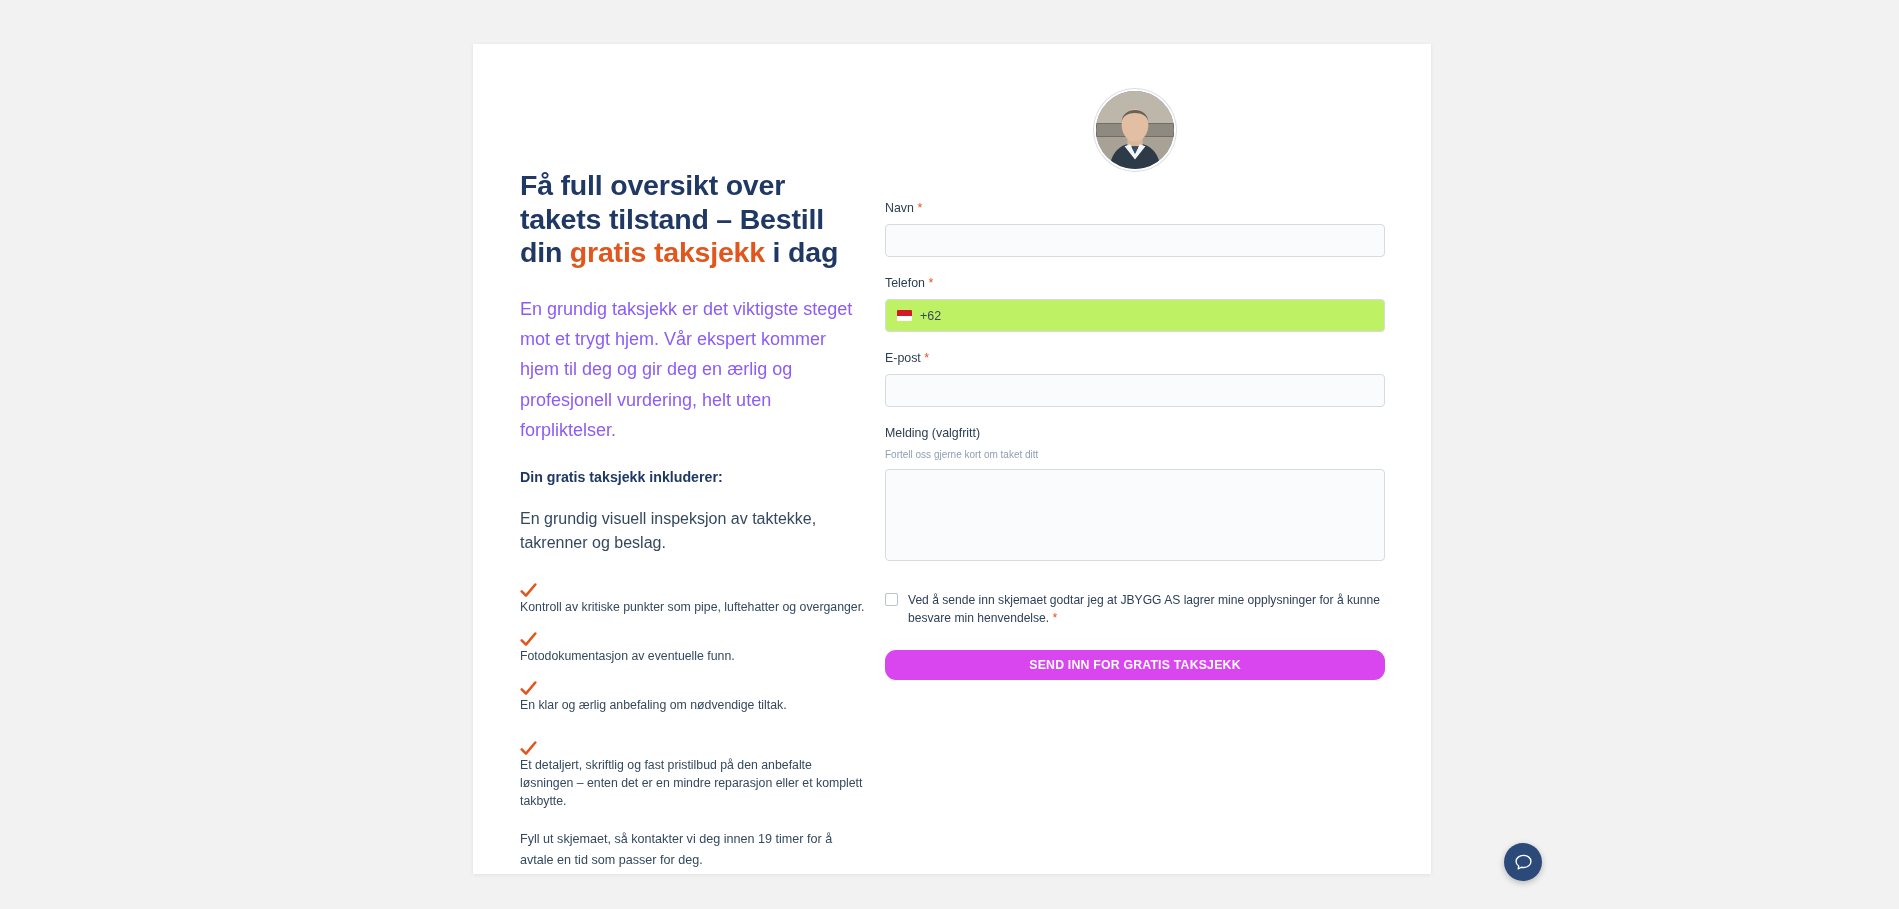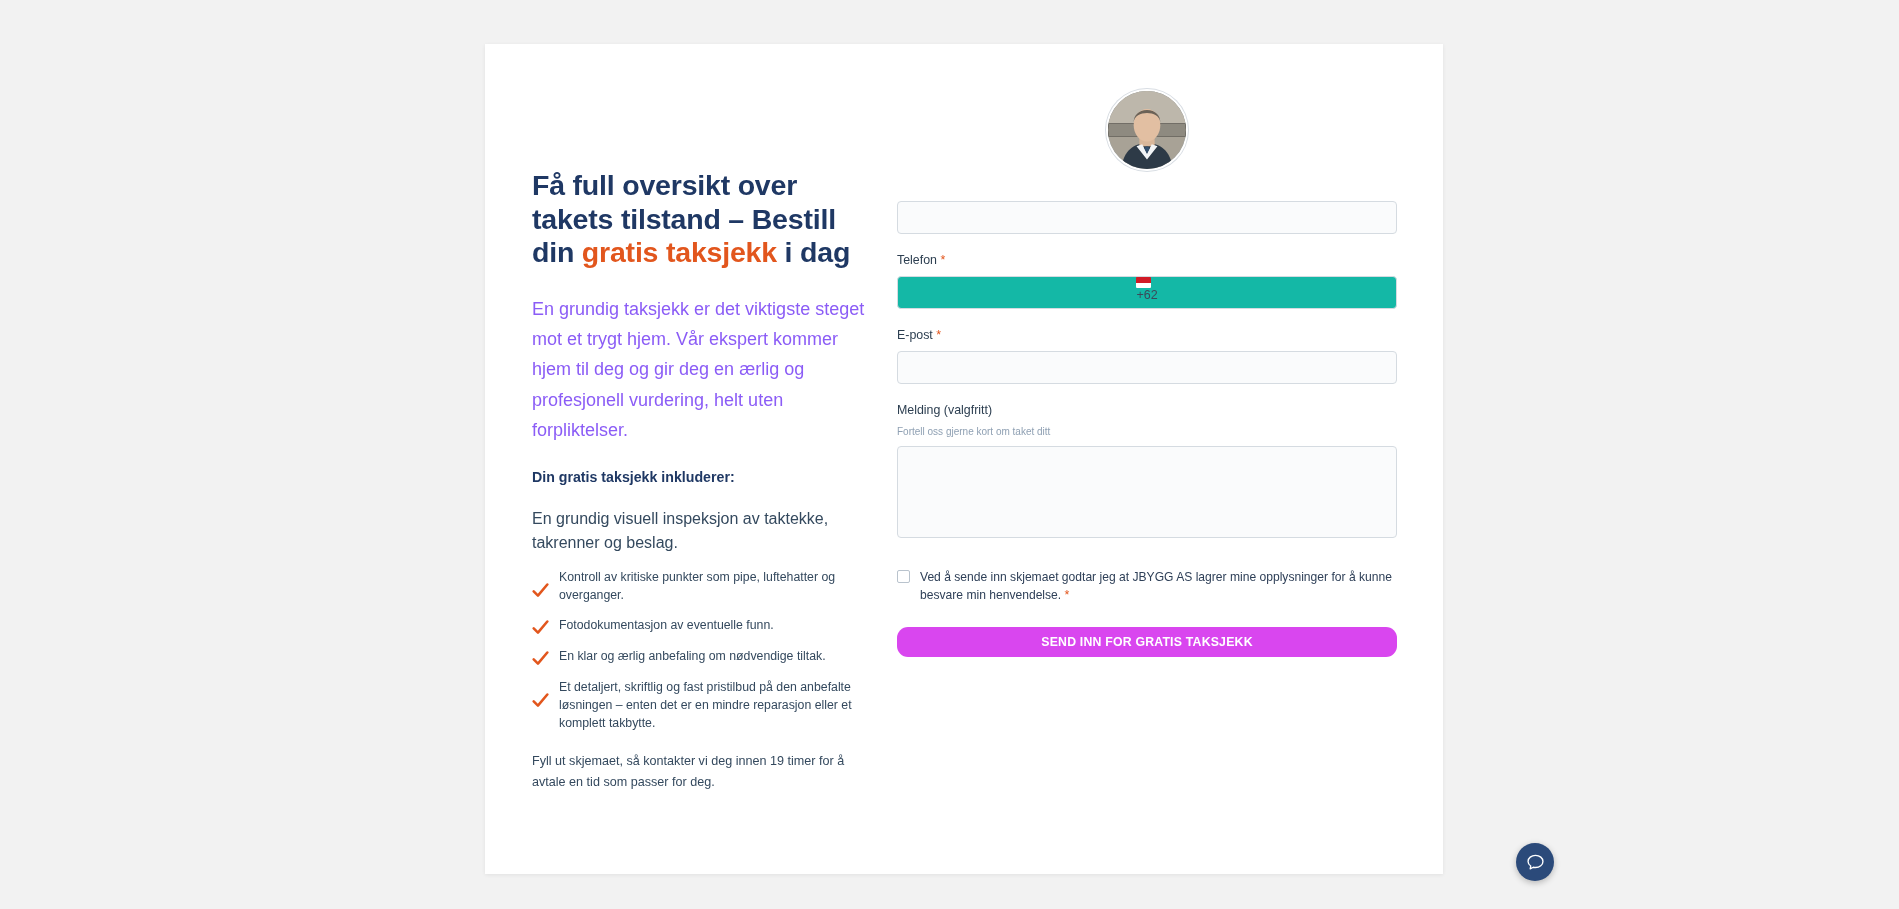--- a/index.html
+++ b/index.html
@@ -10,21 +10,20 @@
     height: 909px;
     background: #f2f2f2;
     font-family: "Liberation Sans", sans-serif;
     overflow: hidden;
   }
   .page {
     position: relative;
     width: 1571px;
     height: 909px;
     background: #f2f2f2;
-    margin-left: 12px;
   }
   .card {
     position: absolute;
     left: 473px;
     top: 44px;
     width: 958px;
     height: 830px;
     background: #ffffff;
     box-shadow: 0 1px 4px rgba(0,0,0,0.07);
   }
@@ -64,20 +63,21 @@
   }
   .check-list {
     list-style: none;
     margin: 0 0 16px 0;
     padding: 0;
   }
   .check-item {
     display: flex;
     align-items: flex-start;
     margin-bottom: 12px;
+    flex-direction: column;
   }
   .check-icon {
     flex: 0 0 auto;
     width: 17px;
     height: 17px;
     margin-right: 10px;
     margin-top: 2px;
     display: block;
   }
   .check-item.multiline .check-icon { margin-top: 13px; }
@@ -134,25 +134,24 @@
     padding: 0 11px;
     outline: none;
     font-family: "Liberation Sans", sans-serif;
   }
   .phone-input-wrap {
     position: relative;
     width: 100%;
     height: 33px;
     border: 1px solid #d5dbe1;
     border-radius: 4px;
-    background: #14b8a6;
+    background: #bef264;
     display: flex;
     align-items: center;
-    padding: 0 24px;
-    flex-direction: column;
+    padding: 0 11px;
   }
   .flag {
     width: 15px;
     height: 11px;
     margin-right: 8px;
     display: inline-block;
     position: relative;
     border-radius: 1px;
     overflow: hidden;
     flex: 0 0 auto;
@@ -298,20 +297,21 @@
             <path d="M33 48 L33 58 L49 58 L49 48 Z" fill="#d9b79a"></path>
             <ellipse cx="41" cy="36" rx="14" ry="17" fill="#e2bfa2"></ellipse>
             <path d="M27 33 C28 20 54 20 55 33 C55 26 50 20 41 20 C32 20 27 26 27 33 Z" fill="#6b6257"></path>
             <path d="M36 56 L41 66 L46 56 L52 58 L41 72 L30 58 Z" fill="#f2f4f6"></path>
             <path d="M41 66 L44 60 L41 58 L38 60 Z" fill="#34506e"></path>
           </svg>
         </div>
       </div>
 
       <div class="field">
+        <label class="field-label"><span>Navn</span> <span class="req">*</span></label>
         <input class="text-input" type="text" value="" placeholder="" style="">
       </div>
 
       <div class="field">
         <label class="field-label"><span>Telefon</span> <span class="req">*</span></label>
         <div class="phone-input-wrap">
           <span class="flag">
               <span class="top"></span>
               <span class="bottom"></span>
             </span>

